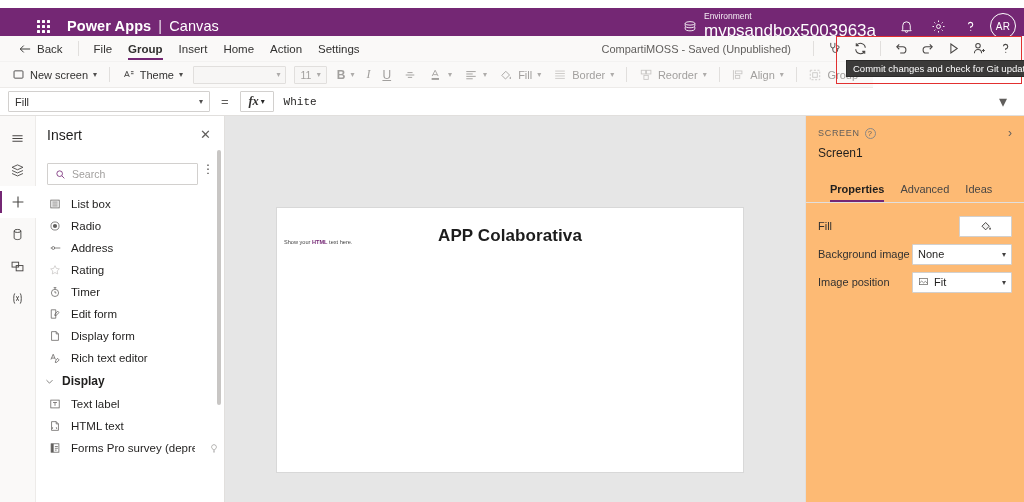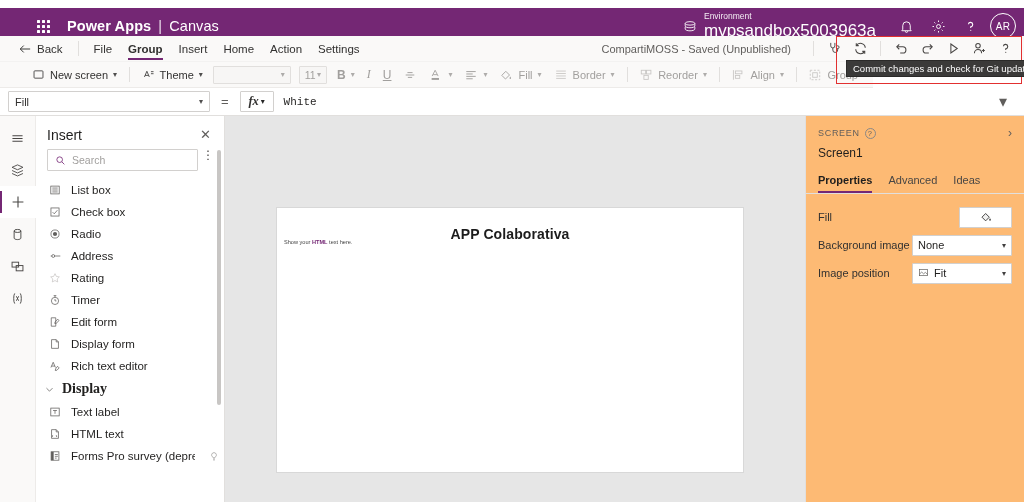--- a/index.html
+++ b/index.html
@@ -72,21 +72,21 @@
   }
   .savestate { font-size: 11px; color: #605e5c; margin-right: 15px; white-space: nowrap; }
   .m-icon {
     width: 26px; height: 26px; display: flex; align-items: center; justify-content: center;
     color: #484644; cursor: pointer;
   }
 
   
   .formatbar {
     position: absolute; left: 0; top: 62px; width: 873px; height: 26px;
-    background: #faf9f8; display: flex; align-items: center; padding-left: 26px;
+    background: #faf9f8; display: flex; align-items: center; padding-left: 6px;
     border-bottom: 1px solid #edebe9;
   }
   .fb-btn {
     display: flex; align-items: center; gap: 5px; font-size: 11px; color: #a19f9d;
     padding: 0 6px; height: 22px; cursor: default; white-space: nowrap;
   }
   .fb-btn.enabled { color: #323130; cursor: pointer; }
   .chev { font-size: 8px; opacity: .85; }
   .fb-sel {
     height: 18px; border: 1px solid #e1dfdd; background: #f7f6f5; border-radius: 1px;
@@ -140,55 +140,55 @@
   .insertpanel {
     position: absolute; left: 36px; top: 116px; width: 189px; height: 386px;
     background: #ffffff; border-right: 1px solid #e1dfdd; overflow: hidden;
   }
   .ip-head {
     display: flex; align-items: center; justify-content: space-between;
     padding: 10px 10px 4px 11px;
   }
   .ip-title { font-size: 14px; color: #201f1e; }
   .ip-close { color: #605e5c; cursor: pointer; font-size: 13px; line-height: 1; padding: 2px 3px; }
-  .ip-searchrow { display: flex; align-items: flex-start; padding: 2px 6px 8px 11px; }
+  .ip-searchrow { display: flex; align-items: flex-start; padding: 2px 6px 8px 11px; margin-top: 14px; }
   .searchbox {
     flex: 1; height: 22px; border: 1px solid #d2d0ce; border-radius: 1px;
     display: flex; align-items: center; gap: 6px; padding: 0 7px; background: #fff; cursor: text;
   }
   .searchbox .ph { font-size: 10.5px; color: #a19f9d; }
   .ip-more { width: 20px; text-align: center; color: #484644; cursor: pointer; font-size: 12px; line-height: 1; }
   .ip-list { height: 322px; overflow: hidden; position: relative; }
   .ip-row {
     display: flex; align-items: center; height: 22px; padding-left: 12px; gap: 9px;
     font-size: 11.5px; color: #201f1e; cursor: pointer;
   }
   .ip-row .ic { width: 14px; display: flex; justify-content: center; color: #605e5c; flex: 0 0 14px; }
   .ip-row .lbl { flex: 1; white-space: nowrap; overflow: hidden; }
   .ip-row .trail { width: 20px; display: flex; justify-content: center; color: #8a8886; }
   .ip-group {
     display: flex; align-items: center; height: 24px; padding-left: 8px; gap: 7px;
-    font-size: 14px; color: #201f1e; font-weight: 700; cursor: pointer; font-family: Liberation Serif, serif;
+    font-size: 12px; color: #201f1e; font-weight: 700; cursor: pointer;
   }
   .ip-scroll {
     position: absolute; right: 3px; top: 34px; width: 4px; height: 255px;
     background: #c8c6c4; border-radius: 2px; cursor: pointer;
   }
 
   
   .canvasarea {
     position: absolute; left: 225px; top: 116px; width: 580px; height: 386px;
     background: #e6e6e6;
   }
   .screen {
     position: absolute; left: 52px; top: 92px; width: 466px; height: 264px;
     background: #ffffff; box-shadow: 0 0 0 1px #d8d8d8;
   }
   .screen-title {
-    text-align: center; font-size: 14px; font-weight: 700; color: #1c1c1c;
+    text-align: center; font-size: 17px; font-weight: 700; color: #1c1c1c;
     margin-top: 18px; letter-spacing: .1px;
   }
   .htmltext {
     position: absolute; left: 7px; top: 31px; font-size: 5.6px; color: #444;
     white-space: nowrap;
   }
   .htmltext b { color: #742774; }
 
   
   .proppanel {
@@ -201,21 +201,21 @@
     font-size: 9px; color: #605e5c; letter-spacing: .7px; display: flex; align-items: center; gap: 5px;
   }
   .pp-help {
     width: 11px; height: 11px; border: 1px solid #8a8886; border-radius: 50%;
     font-size: 7.5px; color: #605e5c; display: flex; align-items: center; justify-content: center;
     cursor: pointer;
   }
   .pp-expand { color: #605e5c; cursor: pointer; font-size: 12px; }
   .pp-name { font-size: 12px; color: #201f1e; margin-top: 6px; }
   .pp-tabs {
-    display: flex; align-items: flex-end; gap: 16px; padding: 0 12px; margin-top: 9px;
+    display: flex; align-items: flex-end; gap: 16px; padding: 0 24px; margin-top: 18px;
     border-bottom: 1px solid #e1dfdd; height: 25px;
   }
   .pp-tab {
     font-size: 11px; color: #484644; height: 24px; line-height: 22px; position: relative; cursor: pointer;
   }
   .pp-tab.active { color: #201f1e; font-weight: 700; }
   .pp-tab.active::after {
     content: ""; position: absolute; left: 0; right: 0; bottom: 0; height: 2px; background: #742774;
   }
   .pp-rows { padding: 10px 12px 0 12px; }
@@ -545,29 +545,20 @@
 
     <div class="ip-list">
       <div class="ip-row">
         <span class="ic">
           <svg width="12" height="12" viewBox="0 0 16 16" fill="none" stroke="#605e5c" stroke-width="1">
             <rect x="2.4" y="2.8" width="11.2" height="10.4"></rect>
               <path d="M4.4 5.4h7.2M4.4 8h7.2M4.4 10.6h7.2"></path>
           </svg>
         </span>
         <span class="lbl">List box</span>
-      </div>
-      <div class="ip-row">
-        <span class="ic">
-          <svg width="12" height="12" viewBox="0 0 16 16" fill="none" stroke="#605e5c" stroke-width="1">
-            <rect x="2.6" y="2.6" width="10.8" height="10.8"></rect>
-              <path d="M4.8 8.2l2.2 2.2 4.2-4.8"></path>
-          </svg>
-        </span>
-        <span class="lbl">Check box</span>
       </div>
       <div class="ip-row">
         <span class="ic">
           <svg width="12" height="12" viewBox="0 0 16 16" fill="none" stroke="#605e5c" stroke-width="1">
             <circle cx="8" cy="8" r="5.4"></circle>
               <circle cx="8" cy="8" r="2.8" fill="#605e5c" stroke="none"></circle>
           </svg>
         </span>
         <span class="lbl">Radio</span>
       </div>

